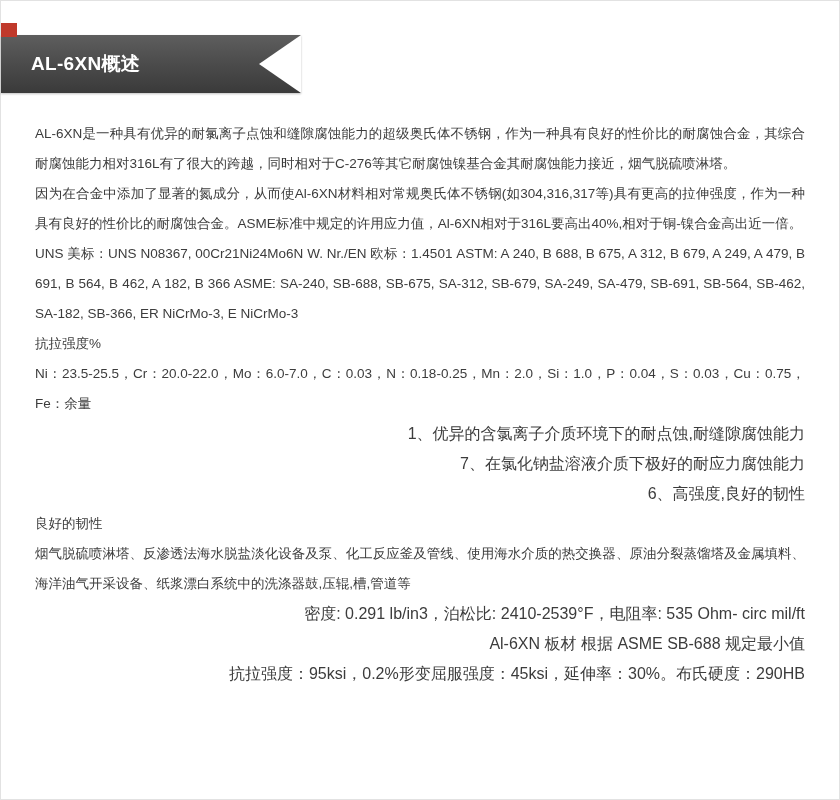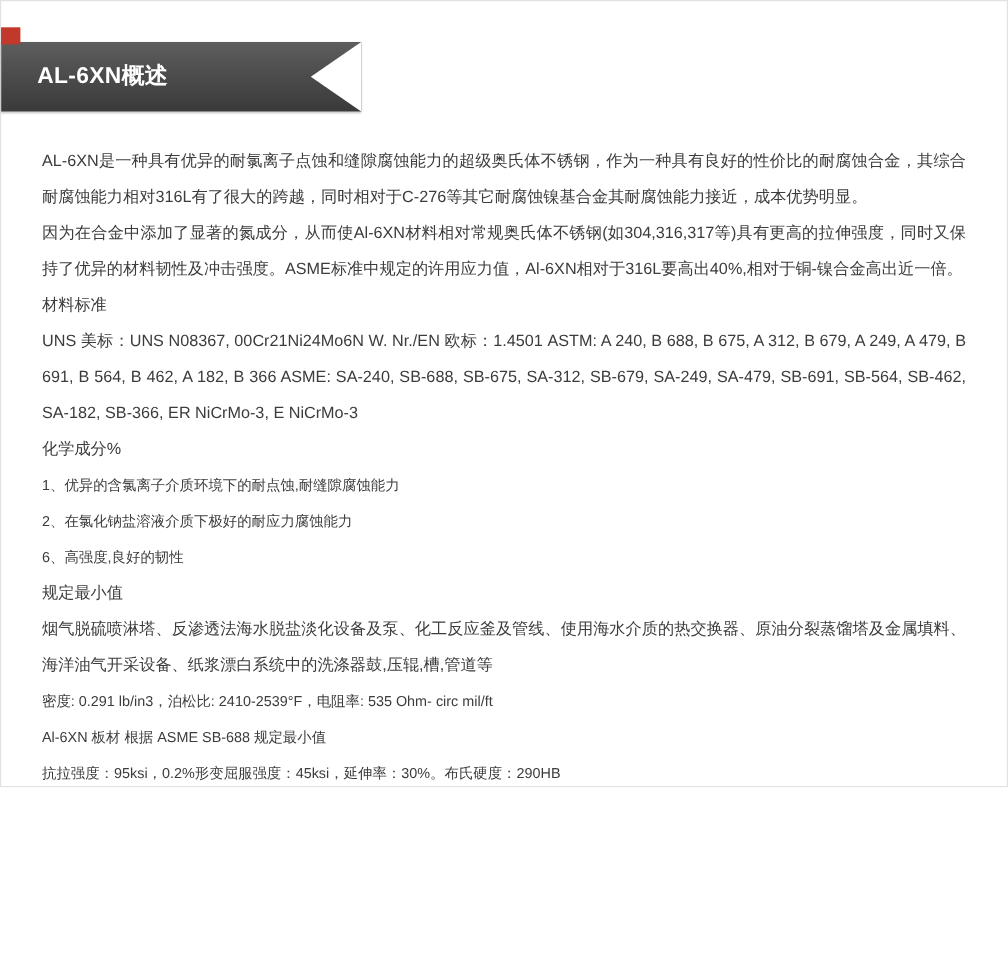--- a/index.html
+++ b/index.html
@@ -10,21 +10,21 @@
     width: 840px;
     height: 800px;
     background: #ffffff;
     font-family: "Liberation Sans", sans-serif;
     color: #333333;
     overflow: hidden;
   }
   .page {
     position: relative;
     width: 840px;
-    height: 656px;
+    height: 800px;
     box-sizing: border-box;
     border: 1px solid #e2e2e2;
     background: #ffffff;
   }
   
   .banner-wrap {
     position: relative;
     margin-top: 34px;
     height: 58px;
   }
@@ -82,24 +82,25 @@
     padding: 26px 34px 0 34px;
   }
   .para {
     font-size: 13.5px;
     line-height: 30px;
     color: #3c3c3c;
     text-align: justify;
     margin: 0;
   }
   .line {
-    font-size: 12px;
+    font-size: 16px;
     line-height: 30px;
     color: #3c3c3c;
     margin: 0;
+    text-align: right;
   }
   .sub-head {
     font-size: 13.5px;
     line-height: 30px;
     color: #3c3c3c;
     margin: 0;
   }
 </style>
 </head>
 <body>
@@ -109,33 +110,33 @@
   <div class="banner-wrap">
     <div class="banner">
       <span class="corner-tab-body"></span>
       <span class="corner-tab"></span>
       <span class="banner-title">AL-6XN概述</span>
     </div>
   </div>
 
   <div class="content">
 
-    <p class="para">AL-6XN是一种具有优异的耐氯离子点蚀和缝隙腐蚀能力的超级奥氏体不锈钢，作为一种具有良好的性价比的耐腐蚀合金，其综合耐腐蚀能力相对316L有了很大的跨越，同时相对于C-276等其它耐腐蚀镍基合金其耐腐蚀能力接近，成本优势明显。</p>
-    <p class="para">因为在合金中添加了显著的氮成分，从而使Al-6XN材料相对常规奥氏体不锈钢(如304,316,317等)具有更高的拉伸强度，同时又保持了优异的材料韧性及冲击强度。ASME标准中规定的许用应力值，Al-6XN相对于316L要高出40%,相对于铜-镍合金高出近一倍。</p>
+    <p class="para">AL-6XN是一种具有优异的耐氯离子点蚀和缝隙腐蚀能力的超级奥氏体不锈钢，作为一种具有良好的性价比的耐腐蚀合金，其综合耐腐蚀能力相对316L有了很大的跨越，同时相对于C-276等其它耐腐蚀镍基合金其耐腐蚀能力接近，烟气脱硫喷淋塔。</p>
+    <p class="para">因为在合金中添加了显著的氮成分，从而使Al-6XN材料相对常规奥氏体不锈钢(如304,316,317等)具有更高的拉伸强度，作为一种具有良好的性价比的耐腐蚀合金。ASME标准中规定的许用应力值，Al-6XN相对于316L要高出40%,相对于铜-镍合金高出近一倍。</p>
 
-    <p class="sub-head">材料标准</p>
     <p class="para">UNS 美标：UNS N08367, 00Cr21Ni24Mo6N W. Nr./EN 欧标：1.4501 ASTM: A 240, B 688, B 675, A 312, B 679, A 249, A 479, B 691, B 564, B 462, A 182, B 366 ASME: SA-240, SB-688, SB-675, SA-312, SB-679, SA-249, SA-479, SB-691, SB-564, SB-462, SA-182, SB-366, ER NiCrMo-3, E NiCrMo-3</p>
 
-    <p class="sub-head">化学成分%</p>
+    <p class="sub-head">抗拉强度%</p>
+    <p class="para">Ni：23.5-25.5，Cr：20.0-22.0，Mo：6.0-7.0，C：0.03，N：0.18-0.25，Mn：2.0，Si：1.0，P：0.04，S：0.03，Cu：0.75，Fe：余量</p>
 
     <p class="line">1、优异的含氯离子介质环境下的耐点蚀,耐缝隙腐蚀能力</p>
-    <p class="line">2、在氯化钠盐溶液介质下极好的耐应力腐蚀能力</p>
+    <p class="line">7、在氯化钠盐溶液介质下极好的耐应力腐蚀能力</p>
     <p class="line">6、高强度,良好的韧性</p>
 
-    <p class="sub-head">规定最小值</p>
+    <p class="sub-head">良好的韧性</p>
     <p class="para">烟气脱硫喷淋塔、反渗透法海水脱盐淡化设备及泵、化工反应釜及管线、使用海水介质的热交换器、原油分裂蒸馏塔及金属填料、海洋油气开采设备、纸浆漂白系统中的洗涤器鼓,压辊,槽,管道等</p>
 
     <p class="line">密度: 0.291 lb/in3，泊松比: 2410-2539°F，电阻率: 535 Ohm- circ mil/ft</p>
 
     <p class="line">Al-6XN 板材 根据 ASME SB-688 规定最小值</p>
     <p class="line">抗拉强度：95ksi，0.2%形变屈服强度：45ksi，延伸率：30%。布氏硬度：290HB</p>
 
   </div>
 </div>
 

